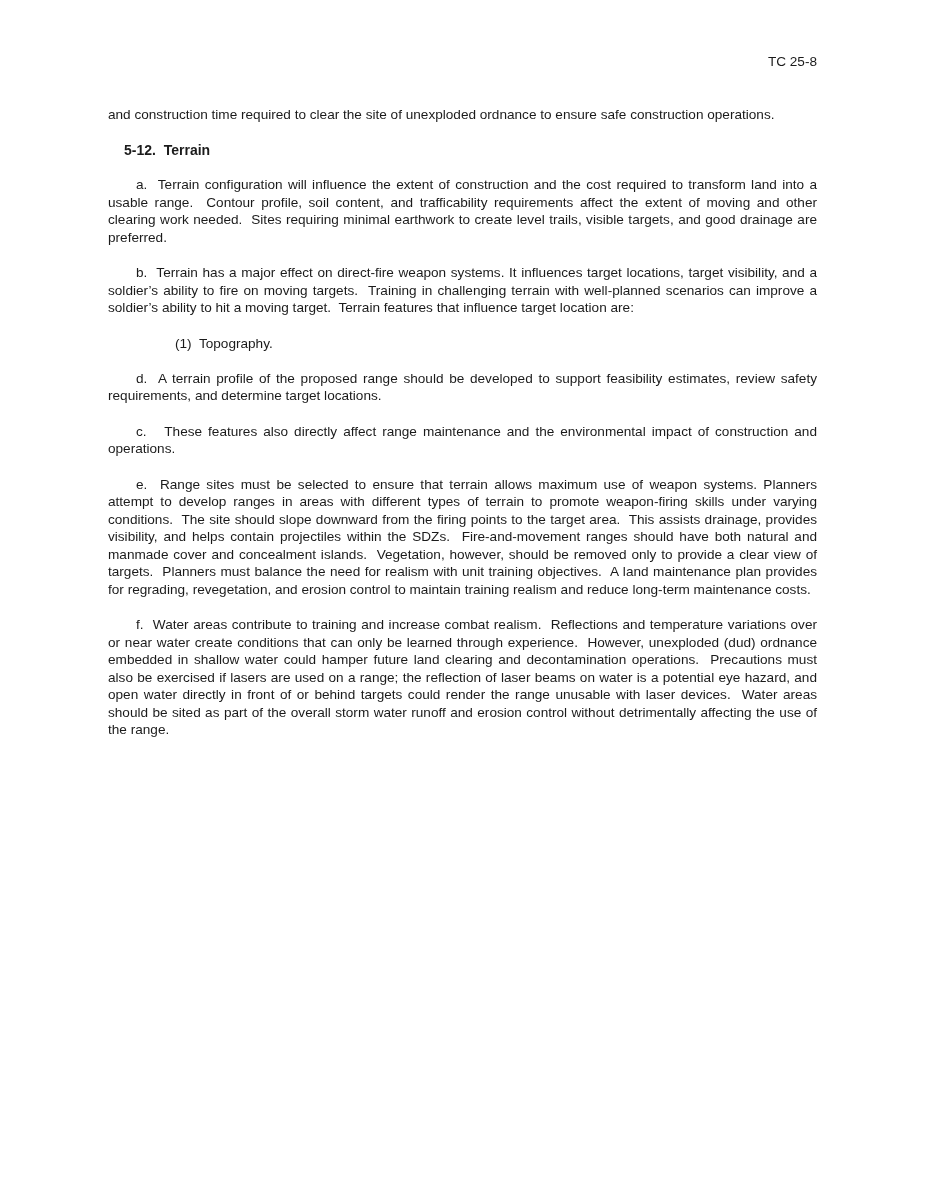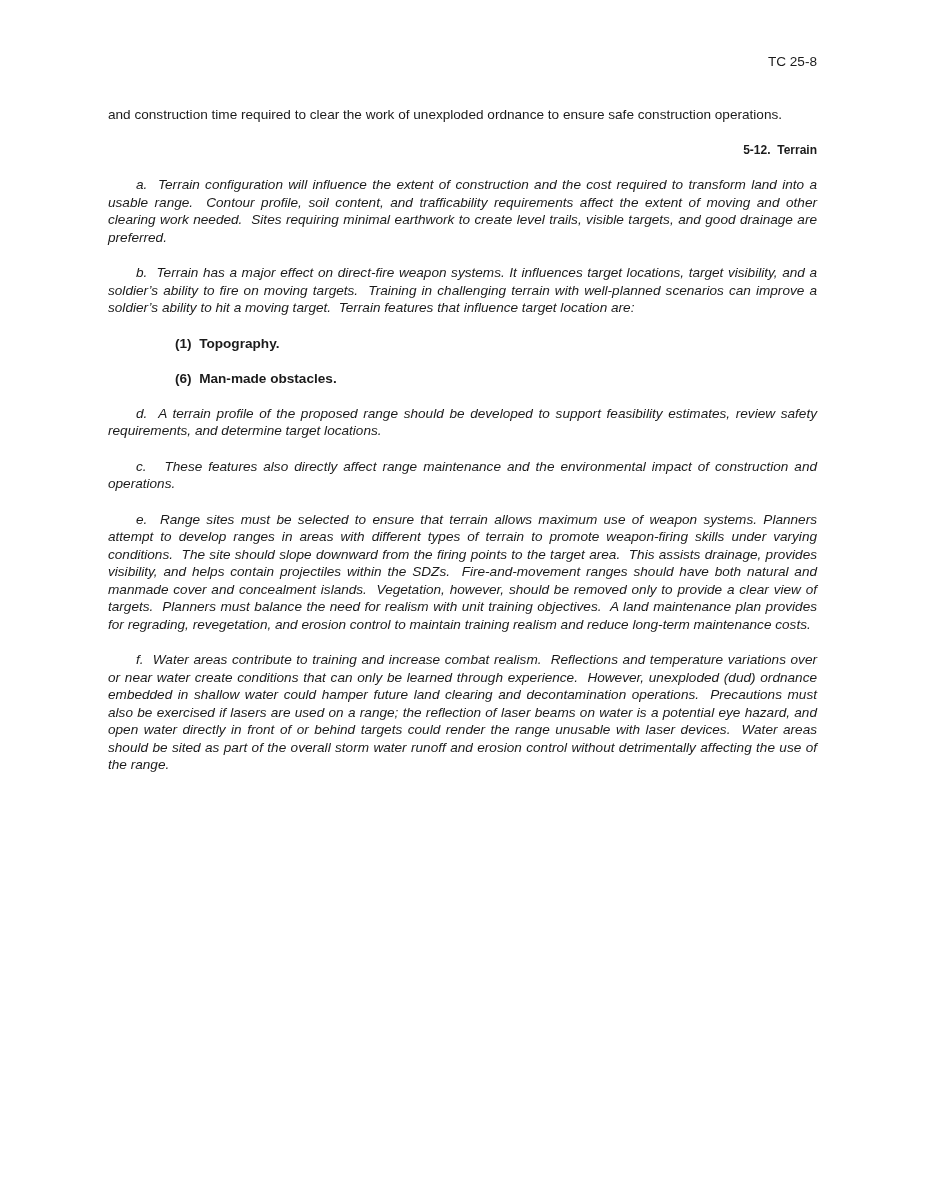--- a/index.html
+++ b/index.html
@@ -30,66 +30,63 @@
     top: 106px;
     left: 108px;
     width: 709px;
     text-align: justify;
   }
   .para {
     margin: 0 0 18px 0;
   }
   .para.indent {
     text-indent: 28px;
-    font-style: italic;
   }
   .section-heading {
-    font-size: 12px;
+    font-size: 14px;
     line-height: 17.5px;
     font-weight: bold;
     margin: 0 0 17px 16px;
-    text-align: right;
+    text-align: left;
   }
   .list {
     margin: 13px 0 0 0;
   }
   .list-item {
     margin: 0 0 17.5px 67px;
     text-align: left;
-    font-weight: bold;
   }
   .doc-footer {
     position: absolute;
     top: 1119px;
     left: 108px;
     width: 709px;
     text-align: right;
   }
 </style>
 </head>
 <body>
 
 <div class="page">
 
   <div class="doc-header">
     <span>TC 25-8</span>
   </div>
 
   <div class="content">
-    <p class="para">and construction time required to clear the work of unexploded ordnance to ensure safe construction operations.</p>
+    <p class="para">and construction time required to clear the site of unexploded ordnance to ensure safe construction operations.</p>
 
     <h2 class="section-heading">5-12.&nbsp; Terrain</h2>
 
     <p class="para indent">a.&nbsp; Terrain configuration will influence the extent of construction and the cost required to transform land into a usable range.&nbsp; Contour profile, soil content, and trafficability requirements affect the extent of moving and other clearing work needed.&nbsp; Sites requiring minimal earthwork to create level trails, visible targets, and good drainage are preferred.</p>
 
     <p class="para indent">b.&nbsp; Terrain has a major effect on direct-fire weapon systems. It influences target locations, target visibility, and a soldier’s ability to fire on moving targets.&nbsp; Training in challenging terrain with well-planned scenarios can improve a soldier’s ability to hit a moving target.&nbsp; Terrain features that influence target location are:</p>
 
     <div class="list">
       <p class="list-item">(1)&nbsp; Topography.</p>
-      <p class="list-item">(6)&nbsp; Man-made obstacles.</p>
     </div>
 
     <p class="para indent">d.&nbsp; A terrain profile of the proposed range should be developed to support feasibility estimates, review safety requirements, and determine target locations.</p>
 
     <p class="para indent">c.&nbsp;&nbsp; These features also directly affect range maintenance and the environmental impact of construction and operations.</p>
 
     <p class="para indent">e.&nbsp; Range sites must be selected to ensure that terrain allows maximum use of weapon systems. Planners attempt to develop ranges in areas with different types of terrain to promote weapon-firing skills under varying conditions.&nbsp; The site should slope downward from the firing points to the target area.&nbsp; This assists drainage, provides visibility, and helps contain projectiles within the SDZs.&nbsp; Fire-and-movement ranges should have both natural and manmade cover and concealment islands.&nbsp; Vegetation, however, should be removed only to provide a clear view of targets.&nbsp; Planners must balance the need for realism with unit training objectives.&nbsp; A land maintenance plan provides for regrading, revegetation, and erosion control to maintain training realism and reduce long-term maintenance costs.</p>
 
     <p class="para indent">f.&nbsp; Water areas contribute to training and increase combat realism.&nbsp; Reflections and temperature variations over or near water create conditions that can only be learned through experience.&nbsp; However, unexploded (dud) ordnance embedded in shallow water could hamper future land clearing and decontamination operations.&nbsp; Precautions must also be exercised if lasers are used on a range; the reflection of laser beams on water is a potential eye hazard, and open water directly in front of or behind targets could render the range unusable with laser devices.&nbsp; Water areas should be sited as part of the overall storm water runoff and erosion control without detrimentally affecting the use of the range.</p>
   </div>

